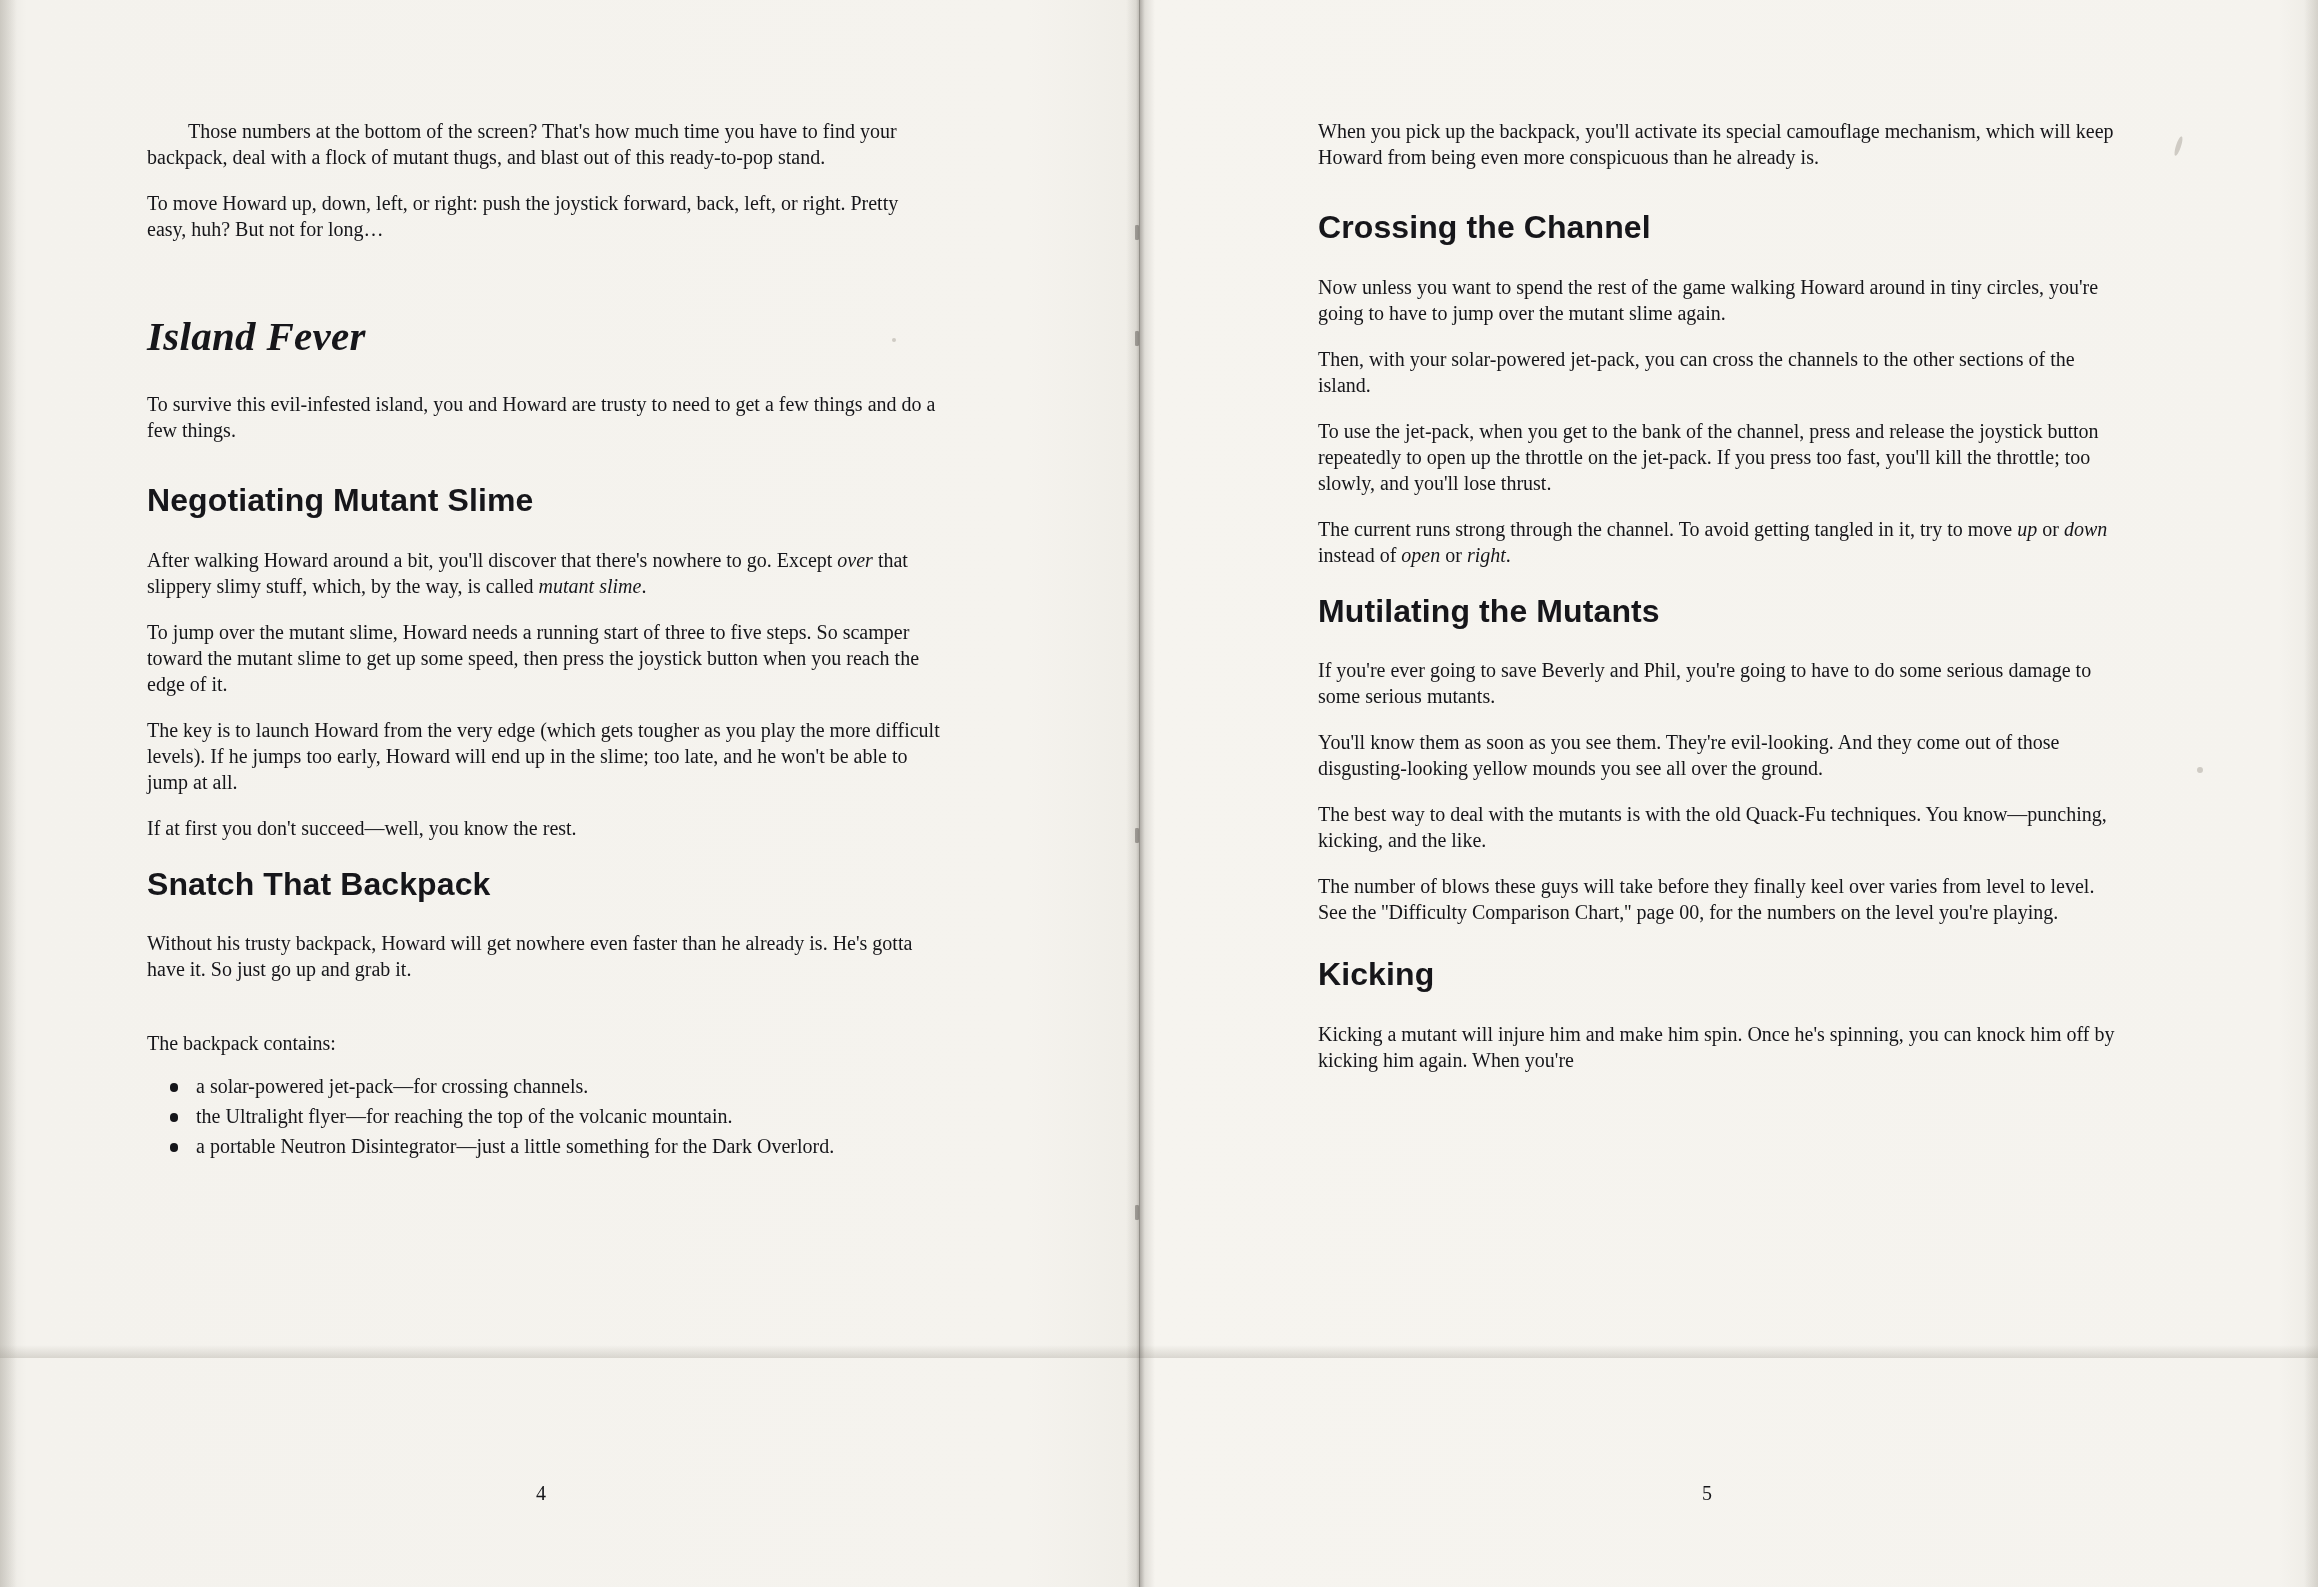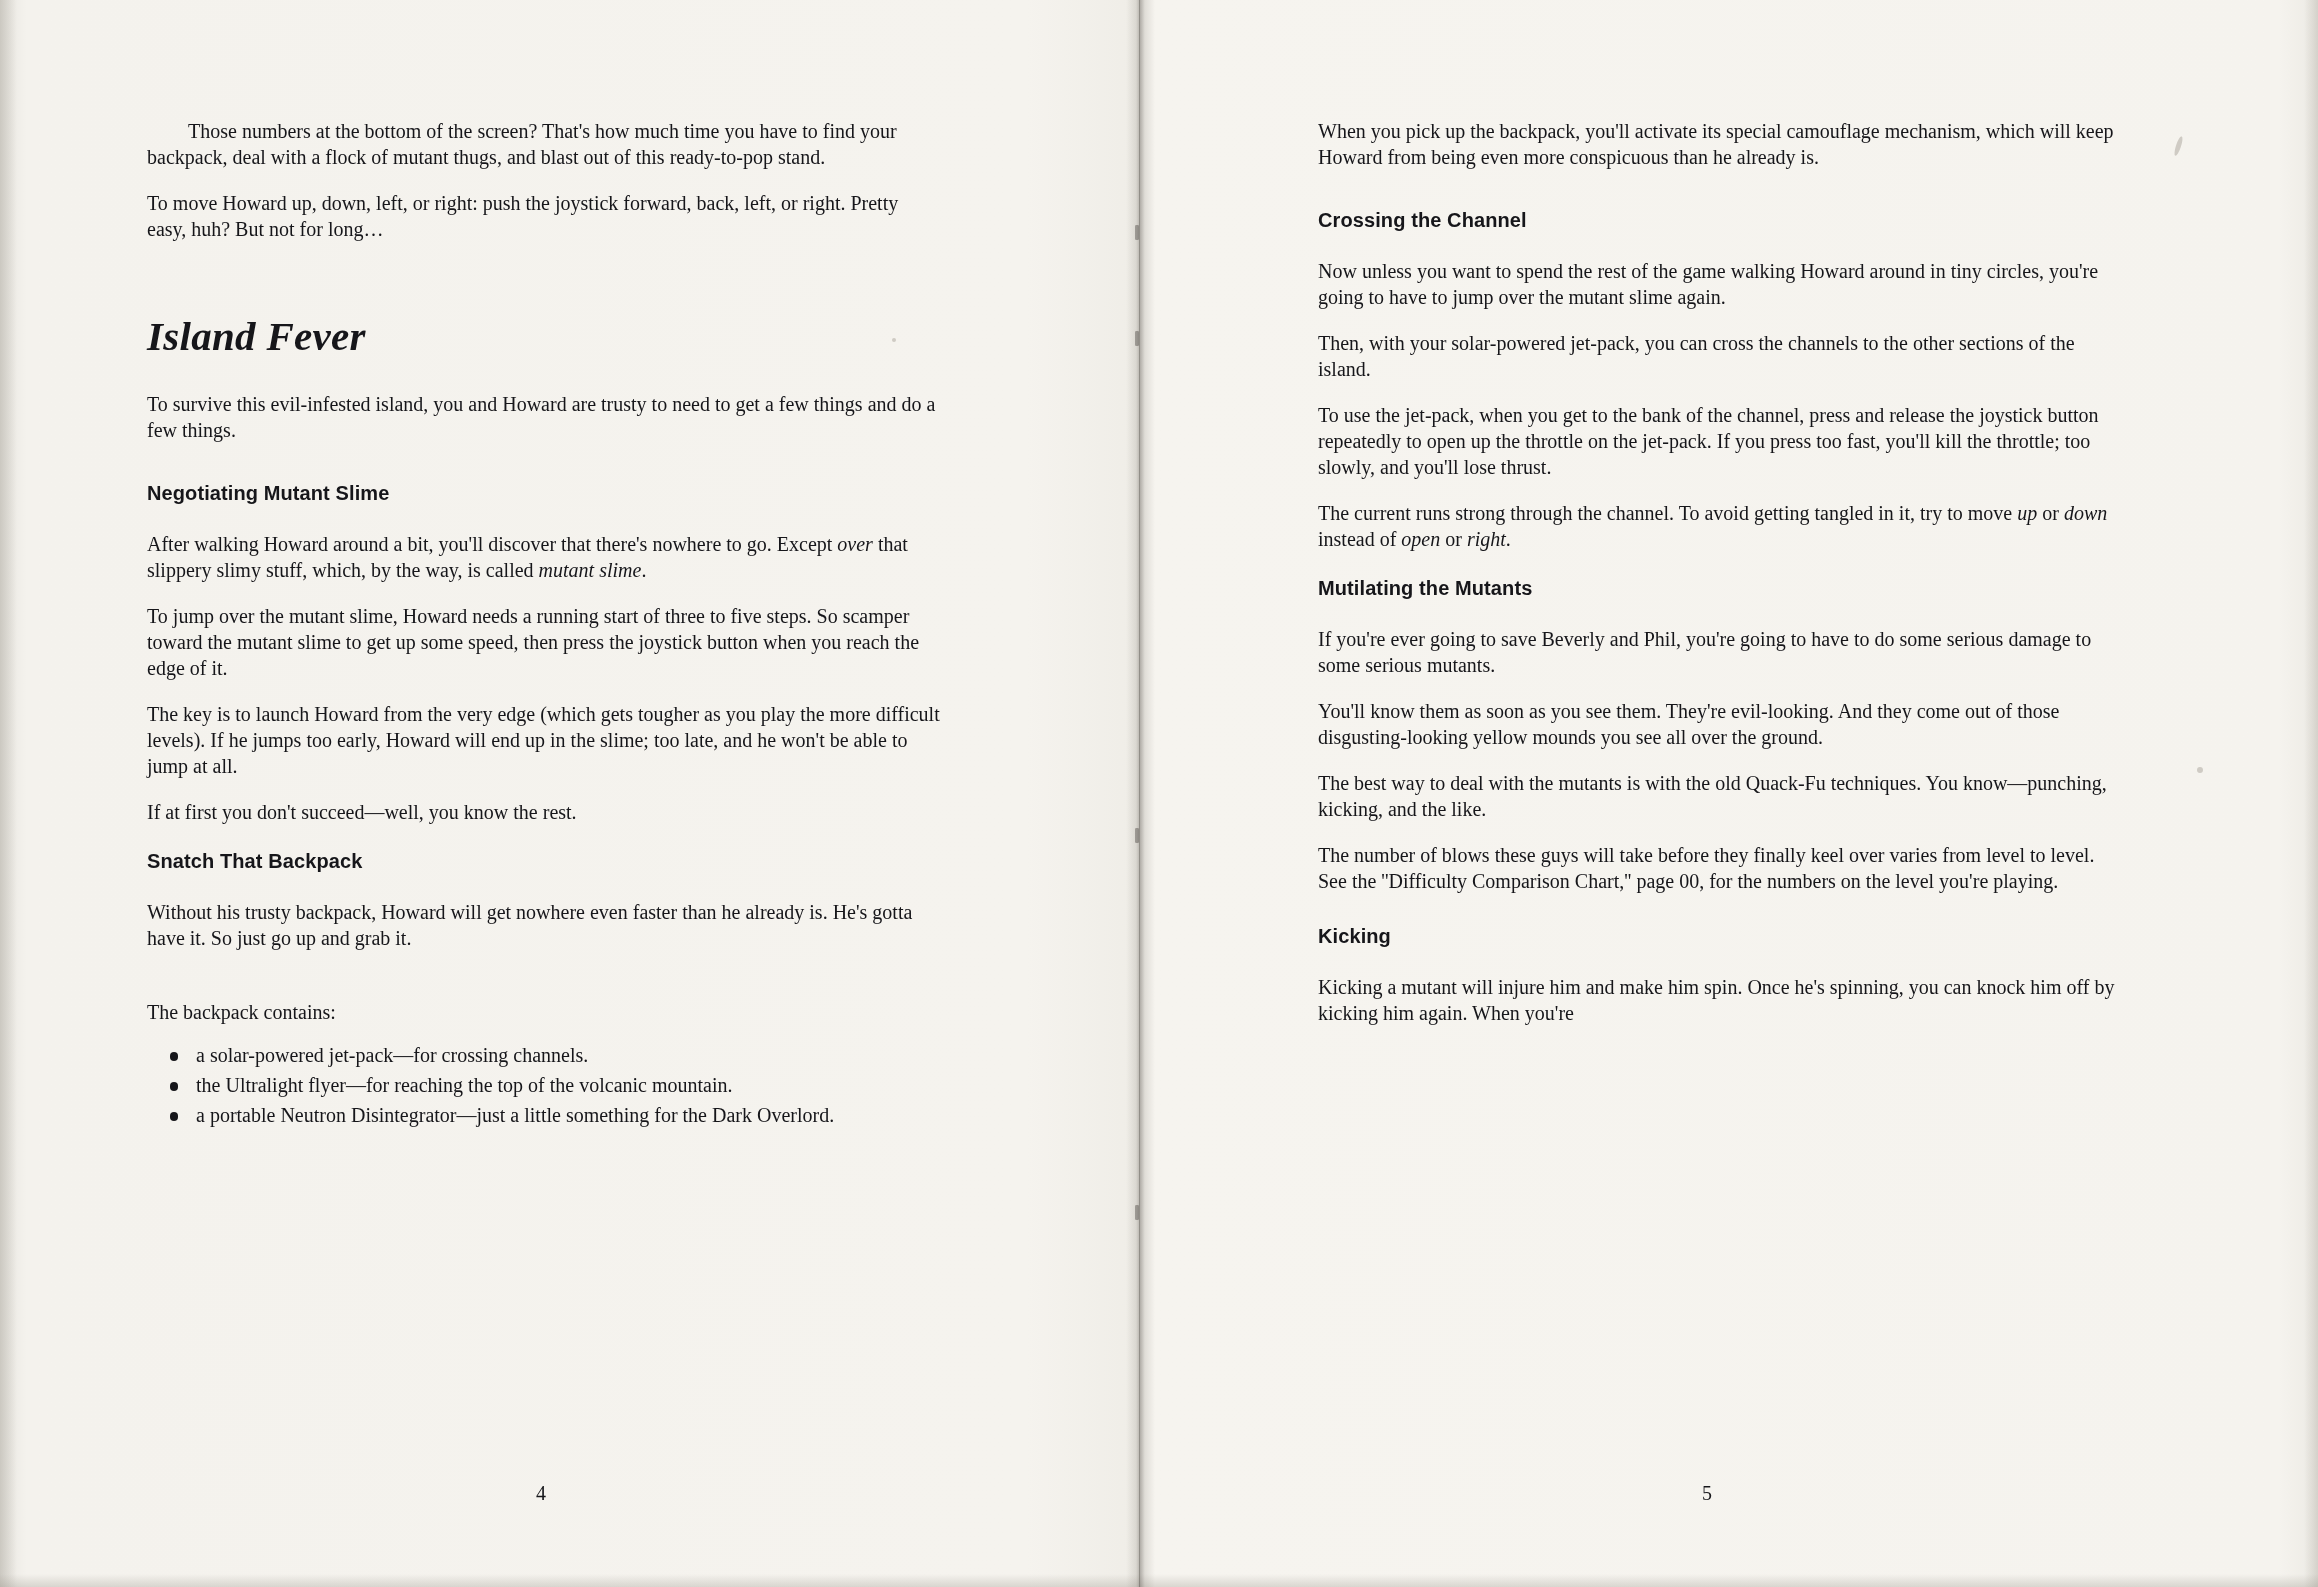--- a/index.html
+++ b/index.html
@@ -10,21 +10,21 @@
   body {
     width: 2319px;
     height: 1587px;
     font-family: "Liberation Serif", serif;
     color: #111111;
     overflow: hidden;
   }
   .spread {
     position: relative;
     width: 2319px;
-    height: 1587px;
+    height: 1358px;
     background: #f4f2ed;
   }
   
   .page {
     position: absolute;
     top: 0;
     height: 1587px;
     background: #f3f1ec;
   }
   .page.left {
@@ -97,21 +97,21 @@
     font-family: "Liberation Serif", serif;
     font-style: italic;
     font-weight: bold;
     font-size: 41px;
     margin: 68px 0 28px 0;
     letter-spacing: 0.3px;
   }
   h2.section {
     font-family: "Liberation Sans", sans-serif;
     font-weight: bold;
-    font-size: 20px;
+    font-size: 32px;
     margin: 37px 0 25px 0;
     letter-spacing: 0.1px;
   }
   h2.section.tight-top { margin-top: 29px; }
   h2.section.big-top { margin-top: 23px; }
 
   .b { font-weight: normal; }
   .i { font-style: italic; }
 
   ul.bullets {

